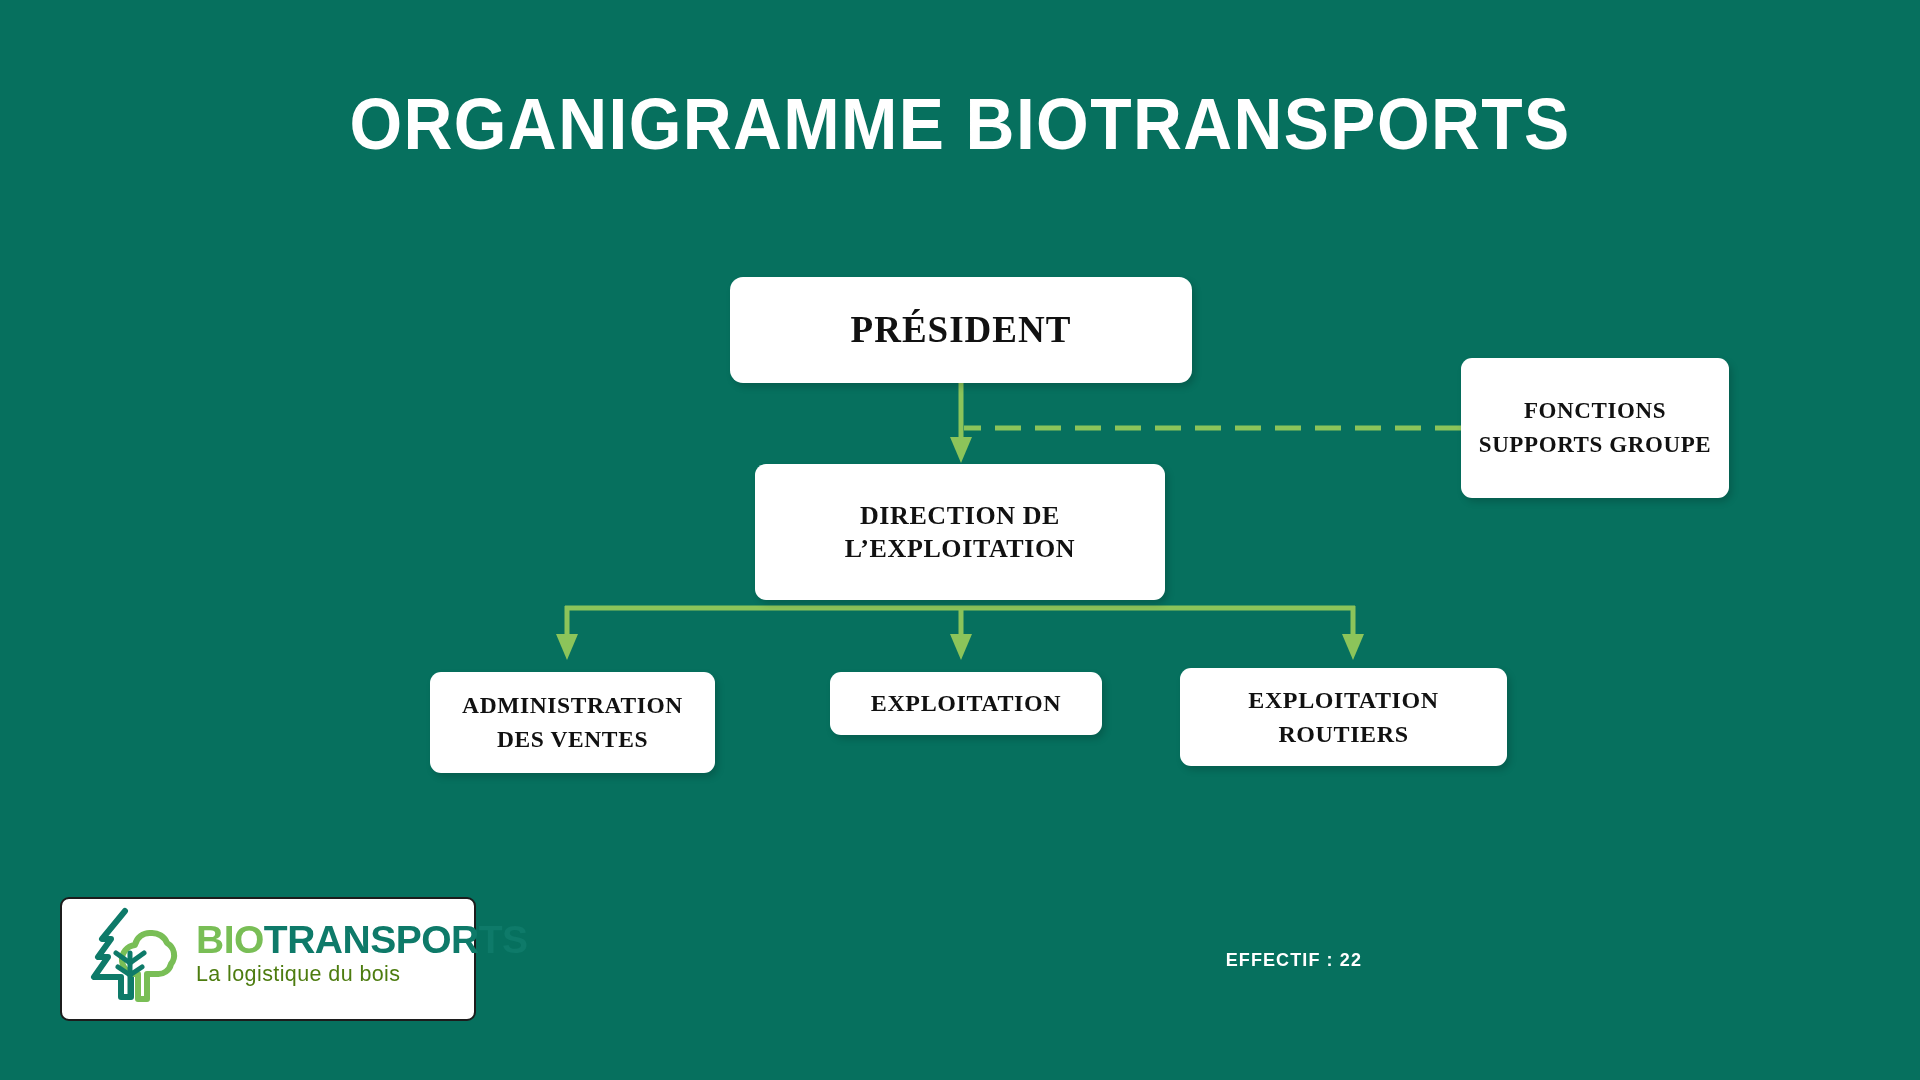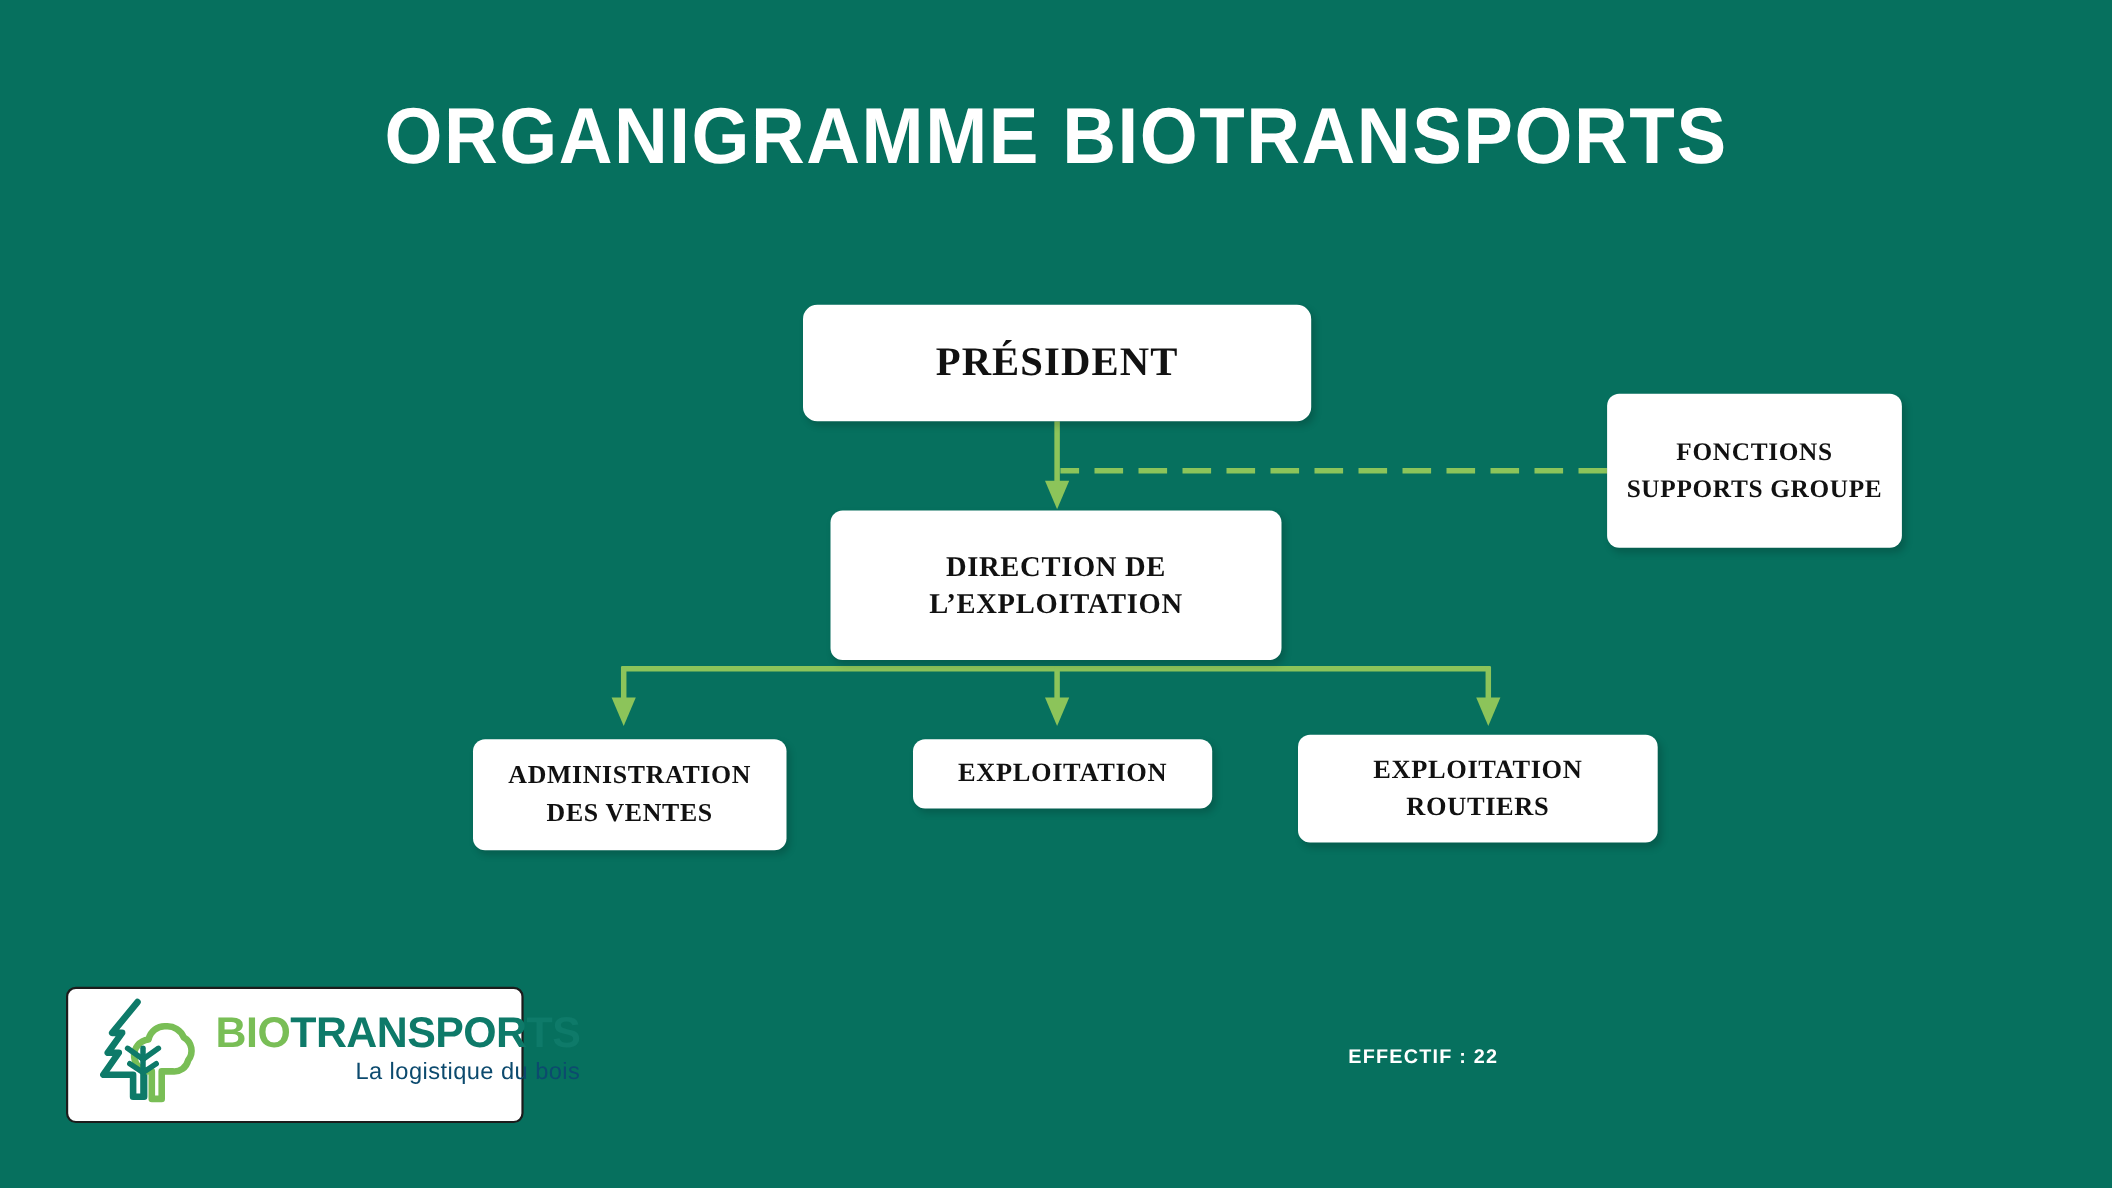--- a/index.html
+++ b/index.html
@@ -142,23 +142,23 @@
     white-space: nowrap;
   }
   #logo-word-bio { color: #79BE56; }
   #logo-word-transports { color: #0E7A69; }
 
   #logo-tagline {
     margin-top: 5px;
     font-family: "Liberation Sans", sans-serif;
     font-weight: normal;
     font-size: 21.5px;
-    color: #0c4a6e;
+    color: #4d7c0f;
     letter-spacing: 0.4px;
-    text-align: right;
+    text-align: left;
     white-space: nowrap;
   }
 
   
   #effectif {
     position: absolute;
     right: 558px;
     top: 950px;
     color: #FFFFFF;
     font-family: "Liberation Sans", sans-serif;

